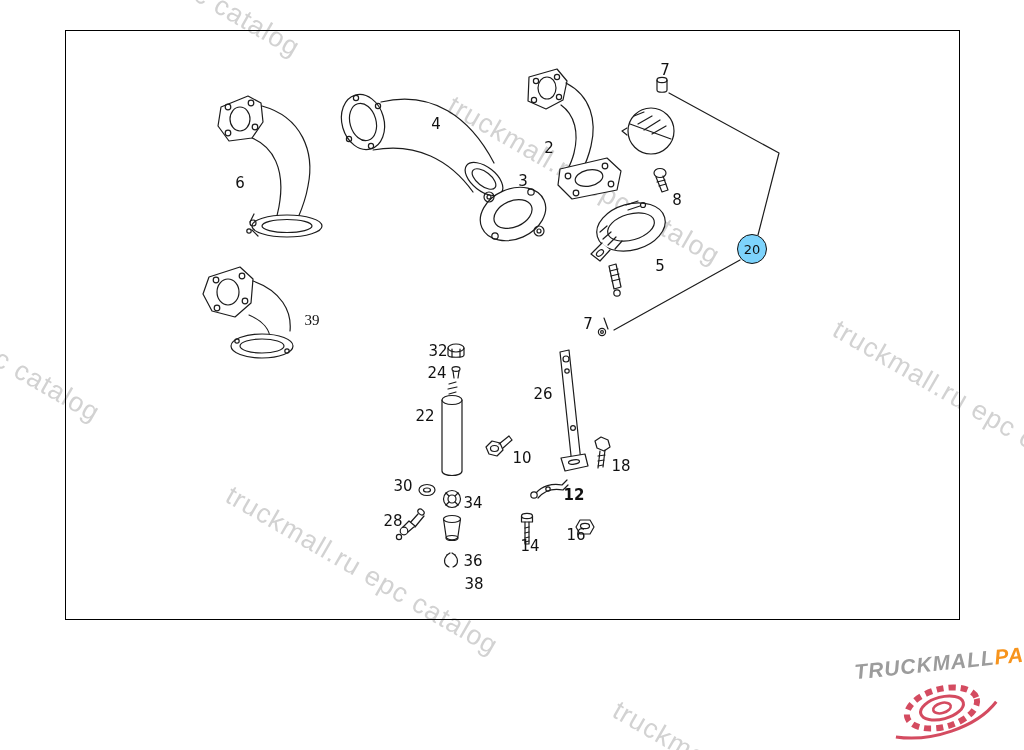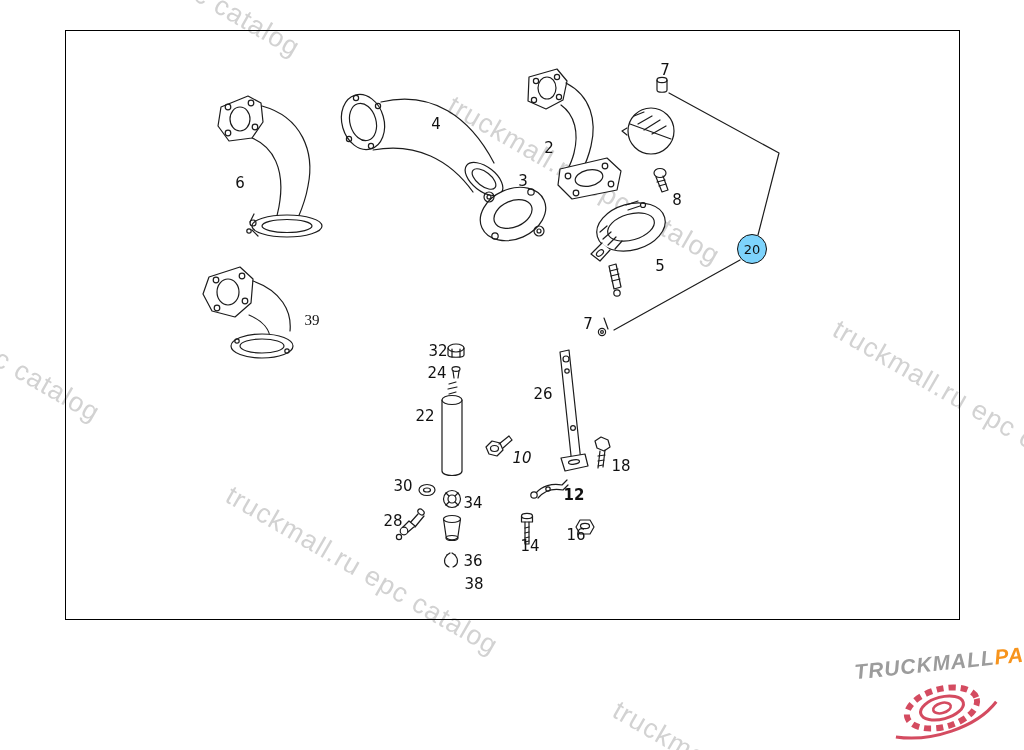--- a/index.html
+++ b/index.html
@@ -263,21 +263,21 @@
     <div class="callout" style="left: 523px; top: 181px;">3</div>
     <div class="callout" style="left: 665px; top: 70px;">7</div>
     <div class="callout" style="left: 677px; top: 200px;">8</div>
     <div class="callout" style="left: 660px; top: 266px;">5</div>
     <div class="callout" style="left: 588px; top: 324px;">7</div>
     <div class="callout" style="left: 312px; top: 320px; font-family: Liberation Serif, serif;">39</div>
     <div class="callout" style="left: 438px; top: 351px;">32</div>
     <div class="callout" style="left: 437px; top: 373px;">24</div>
     <div class="callout" style="left: 425px; top: 416px;">22</div>
     <div class="callout" style="left: 543px; top: 394px;">26</div>
-    <div class="callout" style="left: 522px; top: 458px; font-style: italic;">10</div>
+    <div class="callout" style="left: 522px; top: 458px;">10</div>
     <div class="callout" style="left: 621px; top: 466px;">18</div>
     <div class="callout" style="left: 574px; top: 495px; font-weight: bold;">12</div>
     <div class="callout" style="left: 403px; top: 486px;">30</div>
     <div class="callout" style="left: 473px; top: 503px;">34</div>
     <div class="callout" style="left: 393px; top: 521px;">28</div>
     <div class="callout" style="left: 473px; top: 513px; margin-top: 48px;">36</div>
     <div class="callout" style="left: 474px; top: 584px; text-align: center;">38</div>
     <div class="callout" style="left: 530px; top: 546px;">14</div>
     <div class="callout" style="left: 576px; top: 535px;">16</div>
   </div>

